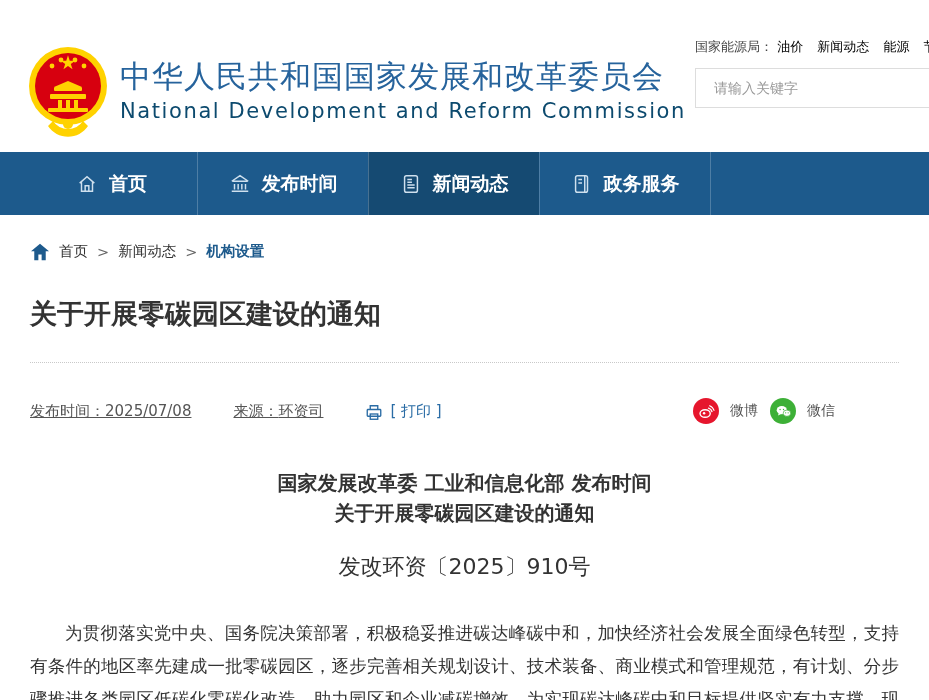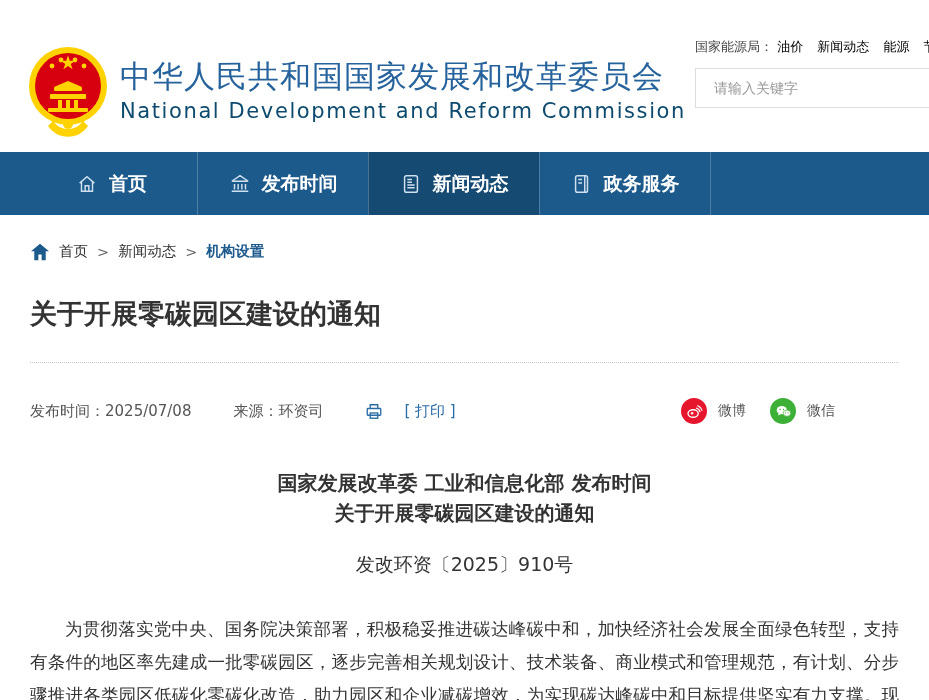--- a/index.html
+++ b/index.html
@@ -34,31 +34,31 @@
   .breadcrumb { display: flex; align-items: center; gap: 9px; padding: 27px 0 8px 30px; font-size: 14.5px; color: #333; }
   .breadcrumb .sep { color: #666; }
   .crumb { cursor: pointer; }
   .crumb.current { color: #1d5a8c; font-weight: bold; }
 
   
   .article-title { margin: 27px 30px 0 30px; font-size: 27px; font-weight: bold; color: #333; }
   .dotted-divider { margin: 30px 30px 0 30px; border-top: 1px dotted #c9c9c9; height: 0; }
 
   .meta-row { margin: 35px 30px 0 30px; display: flex; align-items: center; font-size: 15px; color: #555; }
-  .meta-item { margin-right: 42px; white-space: nowrap; }
-  .print-link { display: inline-flex; align-items: center; gap: 21px; color: #2a6ca5; cursor: pointer; white-space: nowrap; }
-  .share-group { margin-left: auto; display: flex; align-items: center; padding-right: 64px; gap: 12px; }
+  .meta-item { margin-right: 42px; white-space: nowrap; text-decoration: underline; }
+  .print-link { display: inline-flex; align-items: flex-end; gap: 7px; color: #2a6ca5; cursor: pointer; white-space: nowrap; }
+  .share-group { margin-left: auto; display: flex; align-items: center; padding-right: 64px; }
   .share-item { display: flex; align-items: center; gap: 11px; cursor: pointer; margin-left: 12px; }
   .share-badge { width: 26px; height: 26px; border-radius: 50%; display: inline-flex; align-items: center; justify-content: center; }
   .share-badge.weibo { background: #e6162d; }
   .share-badge.wechat { background: #3db037; }
   .share-label { font-size: 14px; color: #555; }
 
   .doc-head { text-align: center; margin-top: 44px; font-size: 20px; font-weight: bold; color: #333; line-height: 30px; }
-  .doc-number { text-align: center; margin-top: 24px; font-size: 19px; color: #333; }
+  .doc-number { text-align: center; margin-top: 24px; font-size: 22px; color: #333; }
 
   .body-text { margin: 35px 30px 0 30px; font-size: 17.5px; color: #333; line-height: 33px; text-align: justify; }
   .body-text p.indent { text-indent: 2em; }
 </style>
 </head>
 <body>
 
 <div class="header">
   <div class="emblem">
     <svg viewBox="0 0 80 102" width="80" height="102">

